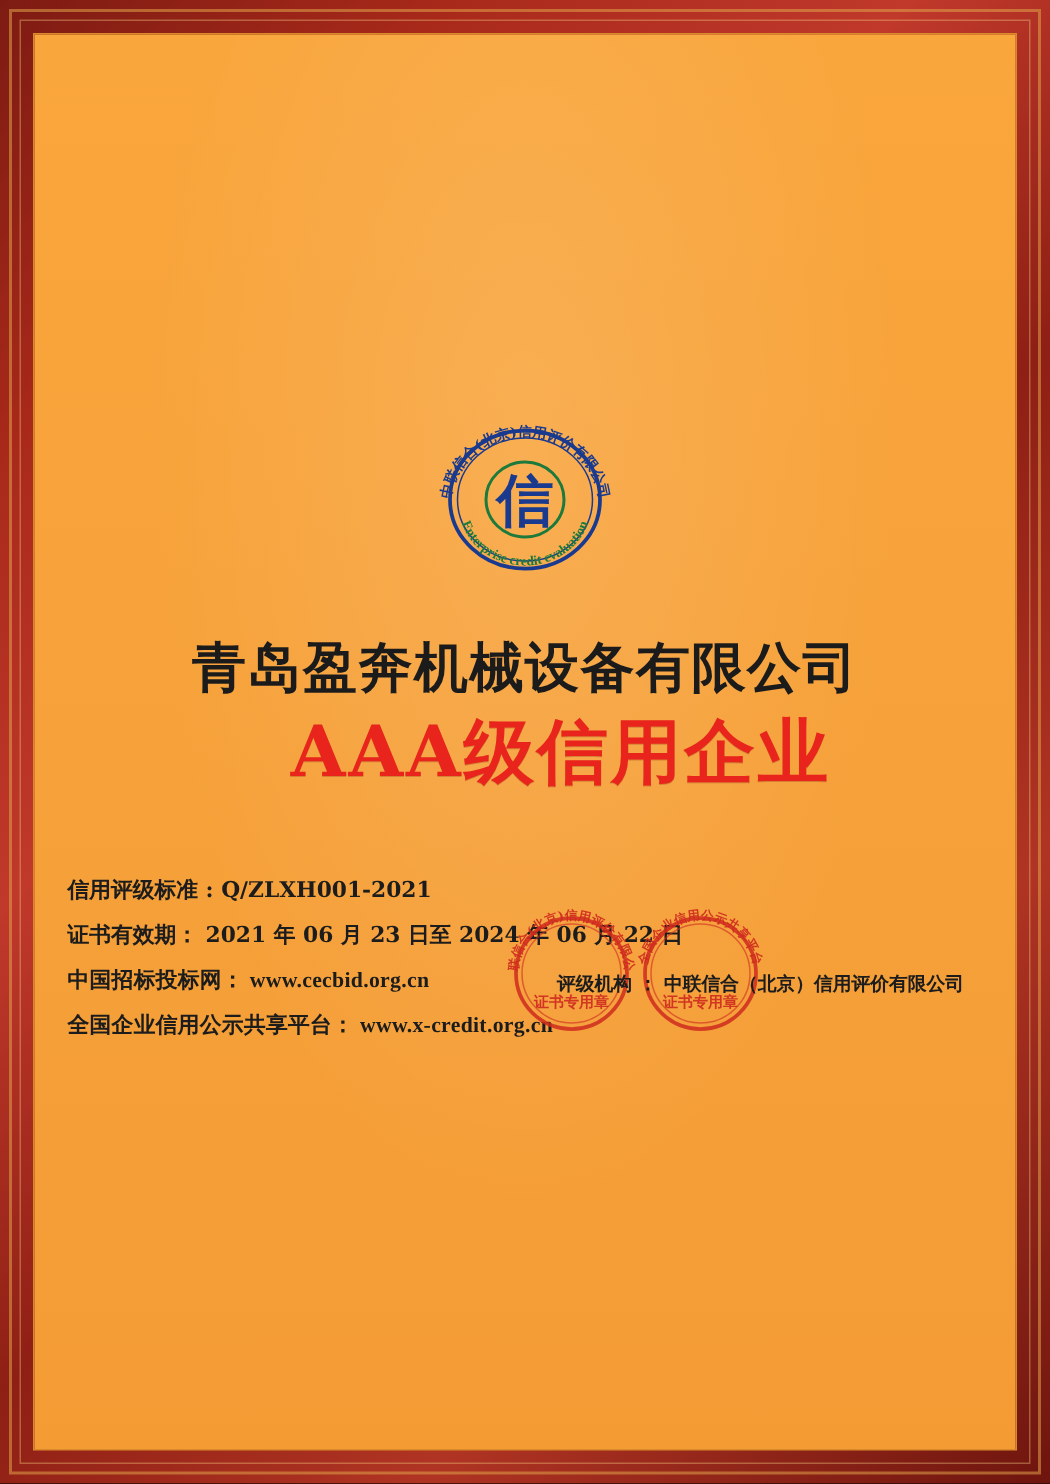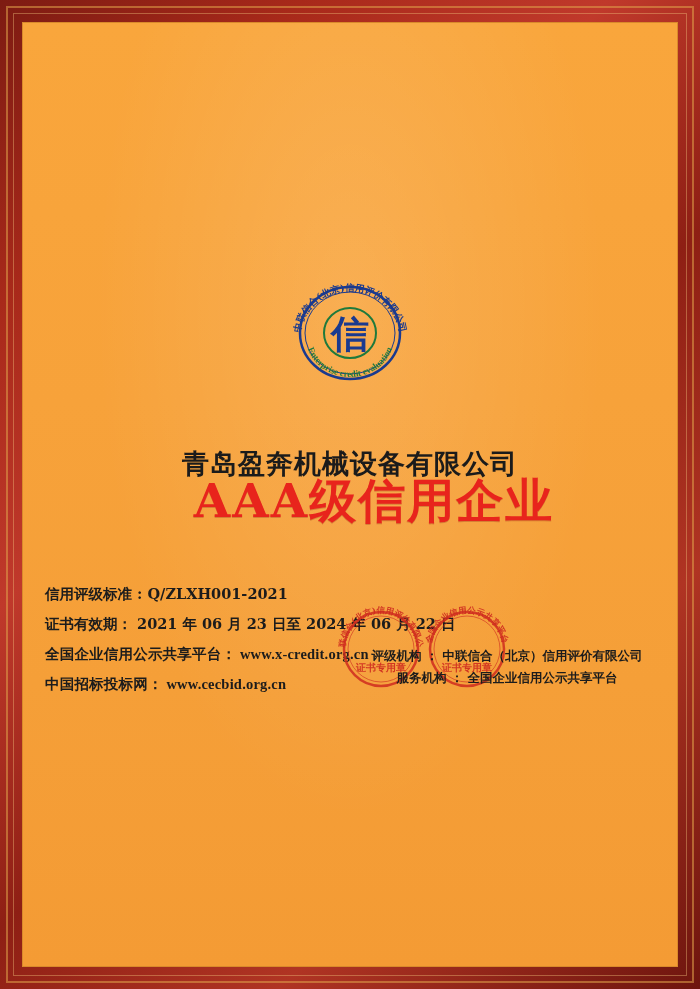--- a/index.html
+++ b/index.html
@@ -67,26 +67,25 @@
   }
   .emblem svg { display: block; }
 
   
   .company-name {
     position: absolute;
     left: 0;
     right: 0;
     top: 398px;
     text-align: center;
-    font-size: 27px;
+    font-size: 36px;
     font-weight: bold;
     letter-spacing: 1px;
     color: #1b1b1b;
     font-family: "DejaVu Serif", "Liberation Serif", serif;
-    margin-top: 25px;
   }
   .grade-title {
     position: absolute;
     left: 0;
     right: 0;
     top: 447px;
     text-align: center;
     font-size: 47px;
     font-weight: bold;
     letter-spacing: 2px;
@@ -183,22 +182,22 @@
       </div>
     </div>
 
     <div class="company-name">青岛盈奔机械设备有限公司</div>
 
     <div class="grade-title">AAA级信用企业</div>
 
     <div class="details">
       <div class="row">信用评级标准 : Q/ZLXH001-2021</div>
       <div class="row">证书有效期： 2021 年 06 月 23 日至 2024 年 06 月 22 日</div>
+      <div class="row url">中国招标投标网： www.cecbid.org.cn</div>
       <div class="row url">全国企业信用公示共享平台： www.x-credit.org.cn</div>
-      <div class="row url">中国招标投标网： www.cecbid.org.cn</div>
     </div>
 
     <div class="stamps">
       <div class="stamp left">
         <svg width="92" height="92" viewBox="0 0 92 92">
           <defs>
             <path id="s1top" d="M 10,46 A 36,36 0 0 1 82,46"></path>
           </defs>
           <circle cx="46" cy="46" r="37" fill="none" stroke="#cf2b1f" stroke-width="2.5" opacity="0.85"></circle>
           <circle cx="46" cy="46" r="33" fill="none" stroke="#cf2b1f" stroke-width="1" opacity="0.6"></circle>
@@ -218,17 +217,16 @@
           <text font-size="8.5" font-weight="bold" fill="#cf2b1f" opacity="0.9" font-family="'DejaVu Serif', serif">
             <textPath href="#s2top" startOffset="50%" text-anchor="middle">全国企业信用公示共享平台</textPath>
           </text>
           <text x="46" y="68" text-anchor="middle" font-size="10" font-weight="bold" fill="#cf2b1f" opacity="0.9" font-family="'DejaVu Serif', serif">证书专用章</text>
         </svg>
       </div>
     </div>
 
     <div class="agency-block">
       <div>评级机构 ： 中联信合（北京）信用评价有限公司</div>
-      <div>服务机构 ： 全国企业信用公示共享平台</div>
     </div>
 
   </div>
 </div>
 
 </body></html>

